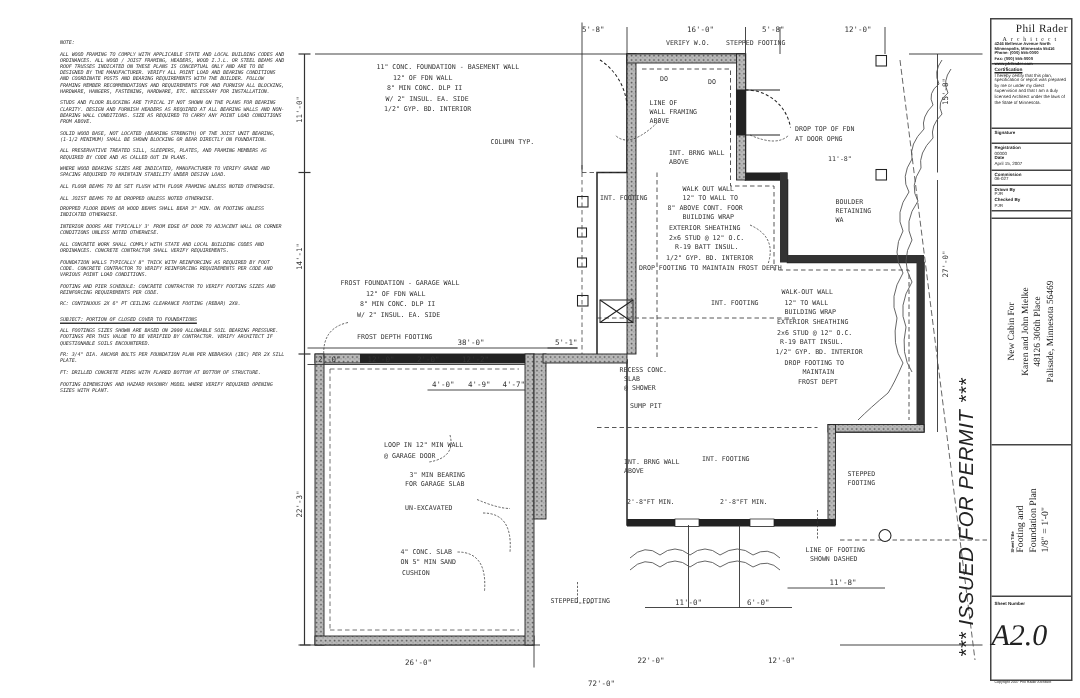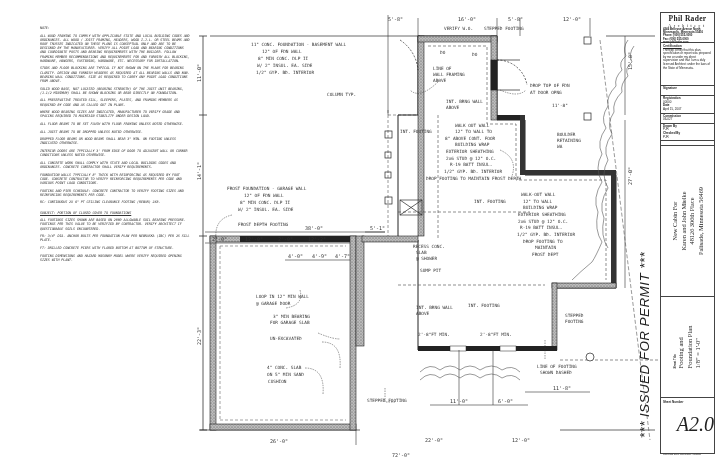--- a/index.html
+++ b/index.html
@@ -9,36 +9,36 @@
   .notes{position:absolute;left:40px;top:26px;width:150px;font-family:"DejaVu Sans Mono","Liberation Mono",monospace;font-size:3.4px;line-height:4.2px;color:#333;font-style:italic;text-transform:uppercase;letter-spacing:-0.1px;}
   .notes .para{margin:0 0 3.4px 0;}
   .notes .hdr{text-decoration:underline;}
   
   svg.plan{position:absolute;left:0;top:0;}
   .lbl{font-family:"DejaVu Sans Mono","Liberation Mono",monospace;font-size:5px;fill:#333;}
   .lbl-s{font-family:"DejaVu Sans Mono","Liberation Mono",monospace;font-size:4.4px;fill:#333;}
   
   .tb{position:absolute;left:660px;top:12px;width:55px;height:442px;border:1px solid #444;box-sizing:border-box;background:#fff;}
   .tb .firm{border-bottom:1px solid #444;padding:2px 2px 3px 2px;height:30px;box-sizing:border-box;}
-  .firm-name{font-family:"Liberation Serif",serif;font-weight:bold;font-size:7.5px;letter-spacing:0.3px;text-align:center;line-height:8px;}
+  .firm-name{font-family:"Liberation Serif",serif;font-weight:normal;font-size:7.5px;letter-spacing:0.3px;text-align:right;line-height:8px;}
   .firm-sub{font-family:"Liberation Serif",serif;font-size:4px;letter-spacing:2.6px;text-align:center;line-height:5px;}
   .firm-addr{font-size:2.8px;line-height:3.2px;font-weight:bold;}
   .cert{border-bottom:1px solid #444;padding:2px;height:43px;box-sizing:border-box;font-size:3px;line-height:3.6px;}
   .cert .h{font-weight:bold;text-decoration:underline;font-size:3.2px;}
   .fld{font-size:3px;line-height:3.6px;padding:1px 2px;border-bottom:1px solid #444;}
   .fld .k{font-weight:bold;}
   .gap{height:4px;border-bottom:1px solid #444;}
   .client{height:150px;border-bottom:1px solid #444;position:relative;}
   .client .rot{position:absolute;left:50%;top:50%;transform:translate(-50%,-50%) rotate(-90deg);white-space:nowrap;font-family:"Liberation Serif",serif;font-size:6.3px;line-height:8.5px;text-align:center;}
   .sheettitle{height:100px;border-bottom:1px solid #444;position:relative;}
   .sheettitle .rot{position:absolute;left:50%;top:50%;transform:translate(-50%,-50%) rotate(-90deg);white-space:nowrap;font-family:"Liberation Serif",serif;font-size:6.5px;line-height:8.5px;}
   .sheettitle .tiny{font-size:2.8px;font-family:"Liberation Sans",sans-serif;font-weight:bold;line-height:3px;}
   .sheetno{position:relative;height:60px;}
   .sheetno .h{font-size:3px;font-weight:bold;padding:2px;}
-  .sheetno .num{position:absolute;left:0;right:0;top:15px;text-align:right;font-family:"Liberation Serif",serif;font-style:italic;font-size:20px;}
+  .sheetno .num{position:absolute;left:0;right:0;top:15px;text-align:left;font-family:"Liberation Serif",serif;font-style:italic;font-size:20px;}
   .sheetno .foot{position:absolute;left:2px;bottom:2px;font-size:2.4px;}
   .permit{position:absolute;left:633px;top:230px;width:22px;height:230px;}
   .permit span{position:absolute;left:50%;top:50%;transform:translate(-50%,-50%) rotate(-90deg);white-space:nowrap;font-family:"Liberation Sans",sans-serif;font-style:italic;font-size:13.5px;color:#222;letter-spacing:0.4px;}
 </style>
 </head>
 <body>
 
 <div class="sheet">
 
   <div class="notes">

